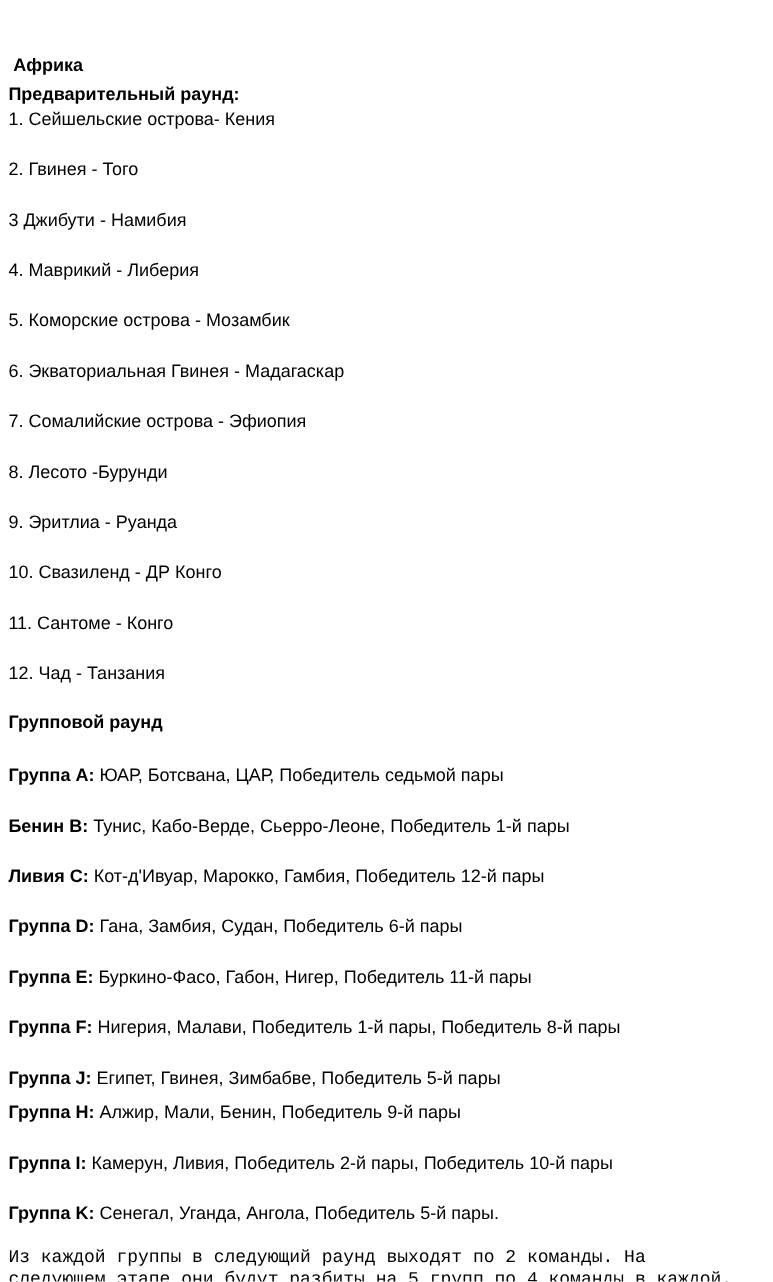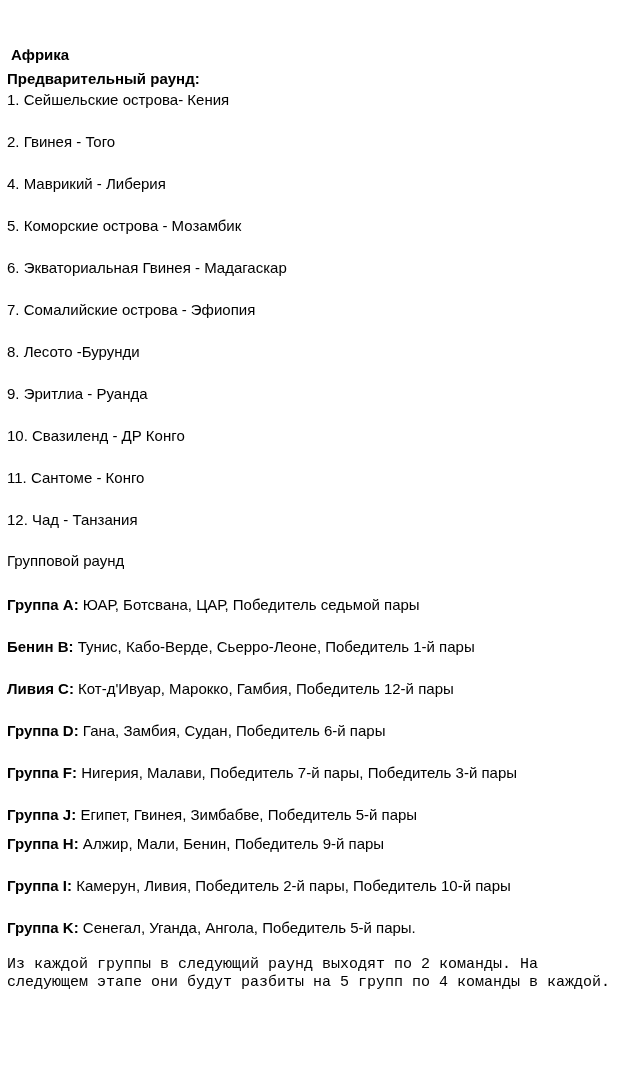--- a/index.html
+++ b/index.html
@@ -26,21 +26,21 @@
     font-weight: bold;
     padding-left: 4px;
   }
   .subhead {
     font-weight: bold;
     margin-top: 6px !important;
   }
   .item { margin-top: 24px !important; }
   .item.first { margin-top: 3px !important; }
   .subhead2 {
-    font-weight: normal;
+    font-weight: bold;
     margin-top: 23px !important;
   }
   .group { margin-top: 24px !important; }
   .group.after-head { margin-top: 26px !important; }
   .group.tight { margin-top: 11px !important; }
   .group b { font-weight: bold; }
   .footer {
     margin-top: 19px !important;
     max-width: 632px;
     font-family: Liberation Mono, monospace;
@@ -50,37 +50,39 @@
 <body>
 
 <div class="doc">
 
   <p class="title">Африка</p>
 
   <p class="subhead">Предварительный раунд:</p>
 
   <p class="item first">1. Сейшельские острова- Кения</p>
   <p class="item">2. Гвинея - Того</p>
+  <p class="item">3 Джибути - Намибия</p>
   <p class="item">4. Маврикий - Либерия</p>
   <p class="item">5. Коморские острова - Мозамбик</p>
   <p class="item">6. Экваториальная Гвинея - Мадагаскар</p>
   <p class="item">7. Сомалийские острова - Эфиопия</p>
   <p class="item">8. Лесото -Бурунди</p>
   <p class="item">9. Эритлиа - Руанда</p>
   <p class="item">10. Свазиленд - ДР Конго</p>
   <p class="item">11. Сантоме - Конго</p>
   <p class="item">12. Чад - Танзания</p>
 
   <p class="subhead2">Групповой раунд</p>
 
   <p class="group after-head"><b>Группа A:</b><span> ЮАР, Ботсвана, ЦАР, Победитель седьмой пары</span></p>
   <p class="group"><b>Бенин B:</b><span> Тунис, Кабо-Верде, Сьерро-Леоне, Победитель 1-й пары</span></p>
   <p class="group"><b>Ливия C:</b><span> Кот-д'Ивуар, Марокко, Гамбия, Победитель 12-й пары</span></p>
   <p class="group"><b>Группа D:</b><span> Гана, Замбия, Судан, Победитель 6-й пары</span></p>
-  <p class="group"><b>Группа F:</b><span> Нигерия, Малави, Победитель 7-й пары, Победитель 3-й пары</span></p>
+  <p class="group"><b>Группа E:</b><span> Буркино-Фасо, Габон, Нигер, Победитель 11-й пары</span></p>
+  <p class="group"><b>Группа F:</b><span> Нигерия, Малави, Победитель 1-й пары, Победитель 8-й пары</span></p>
   <p class="group"><b>Группа J:</b><span> Египет, Гвинея, Зимбабве, Победитель 5-й пары</span></p>
   <p class="group tight"><b>Группа H:</b><span> Алжир, Мали, Бенин, Победитель 9-й пары</span></p>
   <p class="group"><b>Группа I:</b><span> Камерун, Ливия, Победитель 2-й пары, Победитель 10-й пары</span></p>
   <p class="group"><b>Группа K:</b><span> Сенегал, Уганда, Ангола, Победитель 5-й пары.</span></p>
 
   <p class="footer">Из каждой группы в следующий раунд выходят по 2 команды. На следующем этапе они будут разбиты на 5 групп по 4 команды в каждой.</p>
 
 </div>
 
 </body></html>

